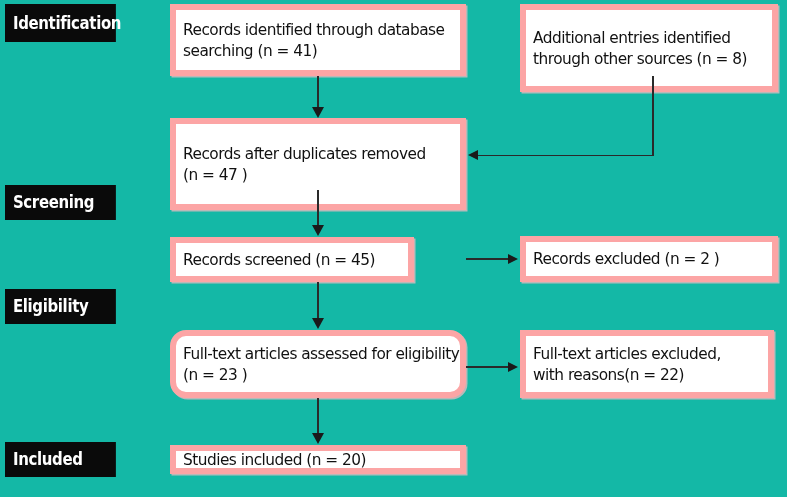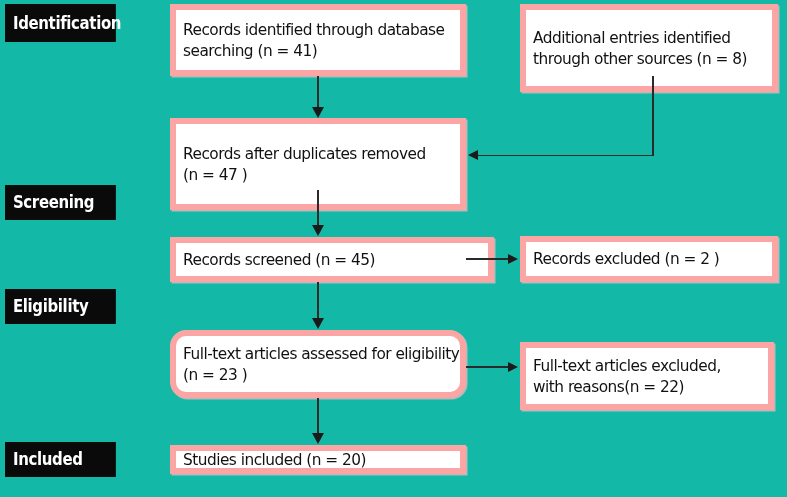--- a/index.html
+++ b/index.html
@@ -113,34 +113,34 @@
   <div class="flow-box" style="left:520px; top:4px; width:258px; height:88px;">
     <div class="line">Additional entries identified</div>
     <div class="line">through other sources (n = 8)</div>
   </div>
 
   <div class="flow-box" style="left:170px; top:106px; width:296px; height:92px;margin-top:12px;">
     <div class="line">Records after duplicates removed</div>
     <div class="line">(n = 47 )</div>
   </div>
 
-  <div class="flow-box" style="left:170px; top:237px; width:324px; height:45px;">
+  <div class="flow-box" style="left:170px; top:237px; width:244px; height:45px;">
     <div class="line">Records screened (n = 45)</div>
   </div>
 
   <div class="flow-box" style="left:520px; top:236px; width:258px; height:46px;">
     <div class="line">Records excluded  (n = 2 )</div>
   </div>
 
   <div class="flow-box" style="left:170px; top:330px; width:296px; height:68px;border-radius:16px;">
     <div class="line">Full-text articles assessed for eligibility</div>
     <div class="line">(n = 23 )</div>
   </div>
 
-  <div class="flow-box" style="left:520px; top:330px; width:254px; height:68px;margin-top:12px;">
+  <div class="flow-box" style="left:520px; top:330px; width:254px; height:68px;">
     <div class="line">Full-text articles excluded,</div>
     <div class="line">with reasons(n = 22)</div>
   </div>
 
   <div class="flow-box" style="left:170px; top:445px; width:296px; height:29px;">
     <div class="line">Studies included (n = 20)</div>
   </div>
 
   <div class="conn v-line" style="left:317px; top:76px; height:34px;"></div>
   <div class="arrow-down" style="left:312px; top:107px;"></div>

